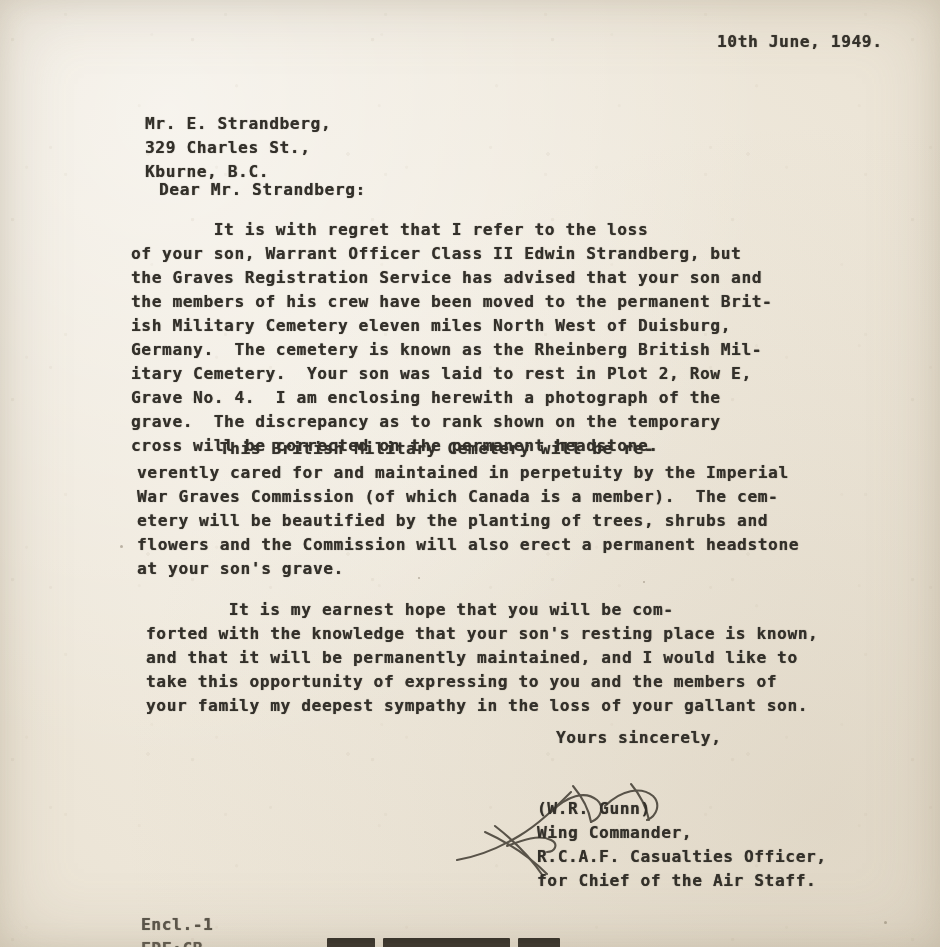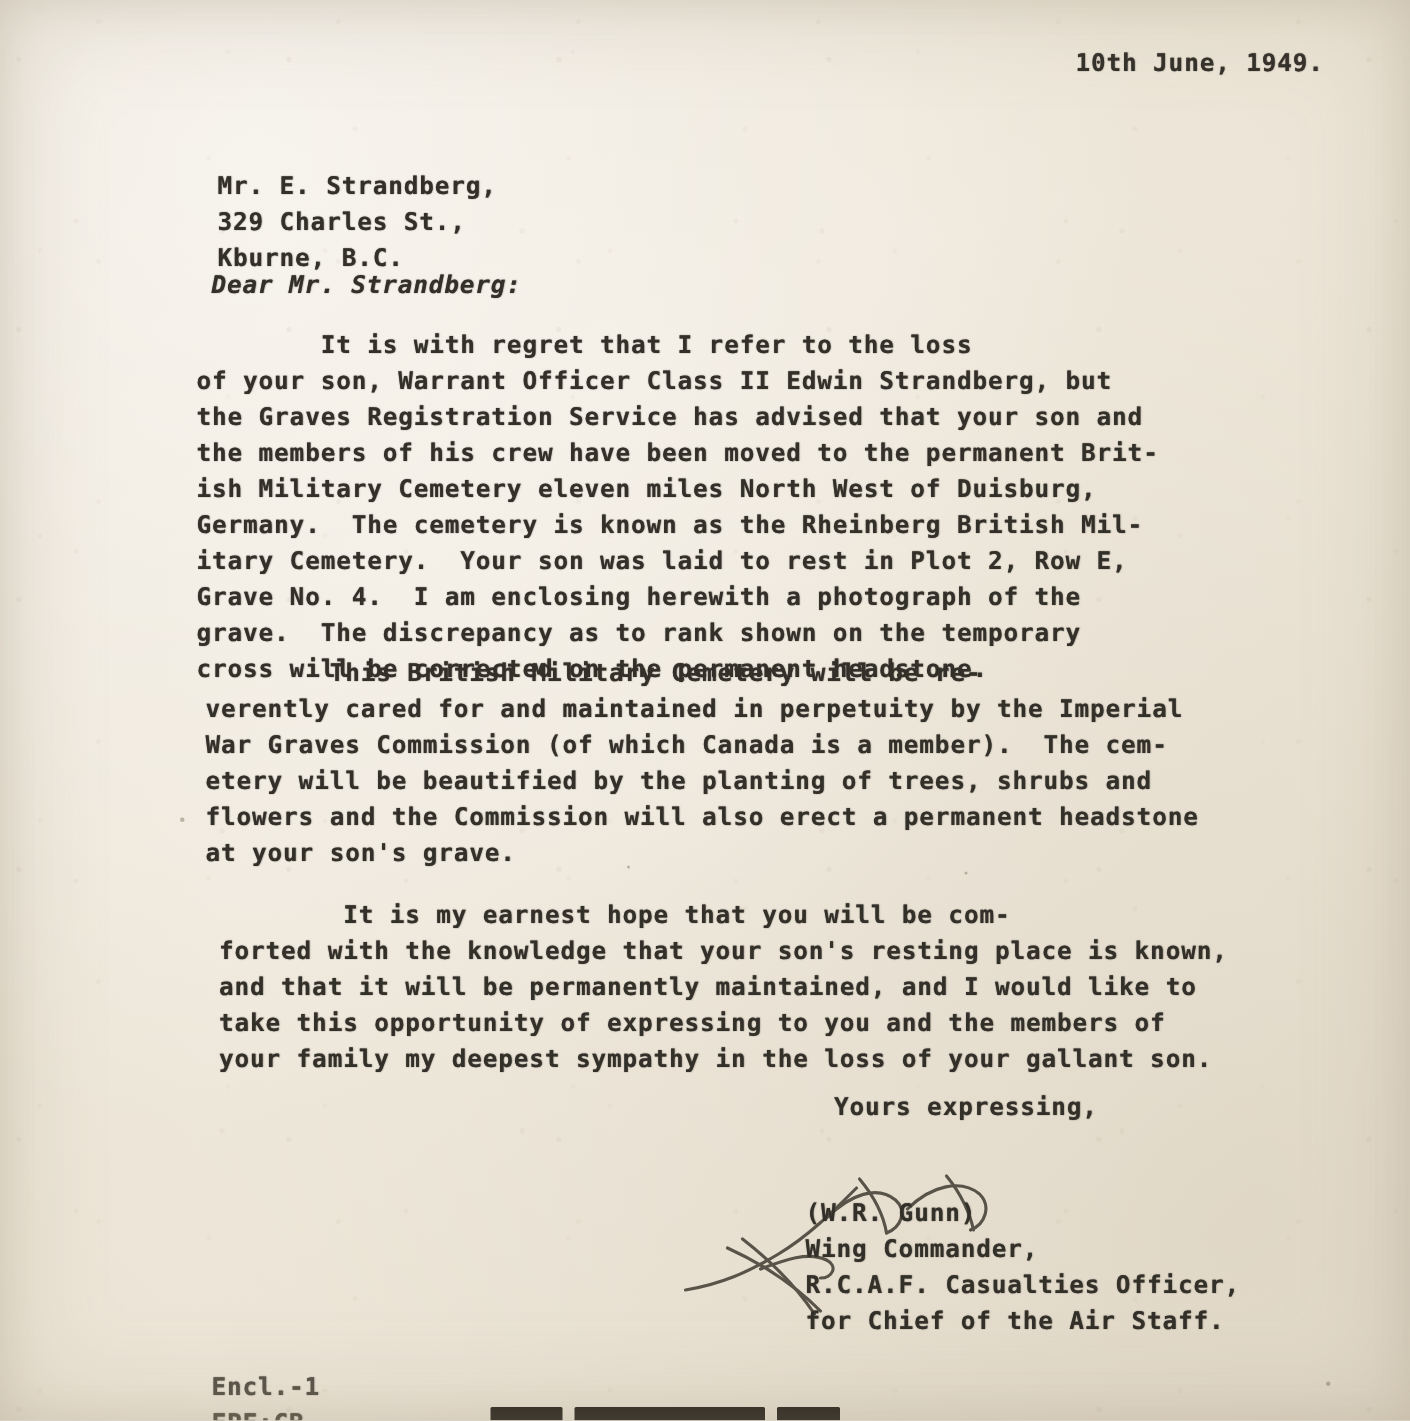--- a/index.html
+++ b/index.html
@@ -56,21 +56,21 @@
     letter-spacing: 0.6px;
     line-height: 24px;
     color: #33302a;
     text-shadow: 0 0 0.7px rgba(51,48,42,0.65), 0.4px 0.3px 0.9px rgba(80,74,62,0.35);
     font-weight: 700;
   }
   .tw.fade { color: #4b463c; opacity: 0.92; margin-top: 24px; }
 
   #date-line      { left: 717px; top: 30px; }
   #addressee      { left: 145px; top: 112px; }
-  #salutation     { left: 141px; top: 178px; font-style: italic; }
+  #salutation     { left: 159px; top: 178px; }
 
   #para-1         { left: 131px; top: 218px; }
   #para-2         { left: 137px; top: 437px; }
   #para-3         { left: 146px; top: 598px; }
 
   #closing        { left: 556px; top: 726px; }
   #signature-block{ left: 537px; top: 797px; }
 
   #enclosure-note { left: 141px; top: 889px; }
 
@@ -142,21 +142,21 @@
 etery will be beautified by the planting of trees, shrubs and
 flowers and the Commission will also erect a permanent headstone
 at your son's grave.</div>
 
   <div class="tw" id="para-3">        It is my earnest hope that you will be com-
 forted with the knowledge that your son's resting place is known,
 and that it will be permanently maintained, and I would like to
 take this opportunity of expressing to you and the members of
 your family my deepest sympathy in the loss of your gallant son.</div>
 
-  <div class="tw" id="closing">Yours expressing,</div>
+  <div class="tw" id="closing">Yours sincerely,</div>
 
   <div id="signature-mark">
     <svg width="230" height="95" viewBox="0 0 230 95" fill="none" xmlns="http://www.w3.org/2000/svg">
       <g stroke="#3a352c" stroke-width="2.1" stroke-linecap="round" stroke-linejoin="round" fill="none">
         <path d="M2 78 C 26 74, 44 66, 64 54 C 84 42, 100 26, 116 10"></path>
         <path d="M30 50 C 52 60, 74 74, 92 92"></path>
         <path d="M40 44 C 58 58, 76 76, 88 94"></path>
         <path d="M52 64 C 68 58, 84 52, 96 58 C 104 62, 100 70, 92 70"></path>
         <path d="M96 30 C 112 14, 130 8, 142 18 C 150 25, 146 36, 136 40"></path>
         <path d="M150 24 C 166 8, 186 4, 198 14 C 206 22, 202 34, 192 38"></path>

